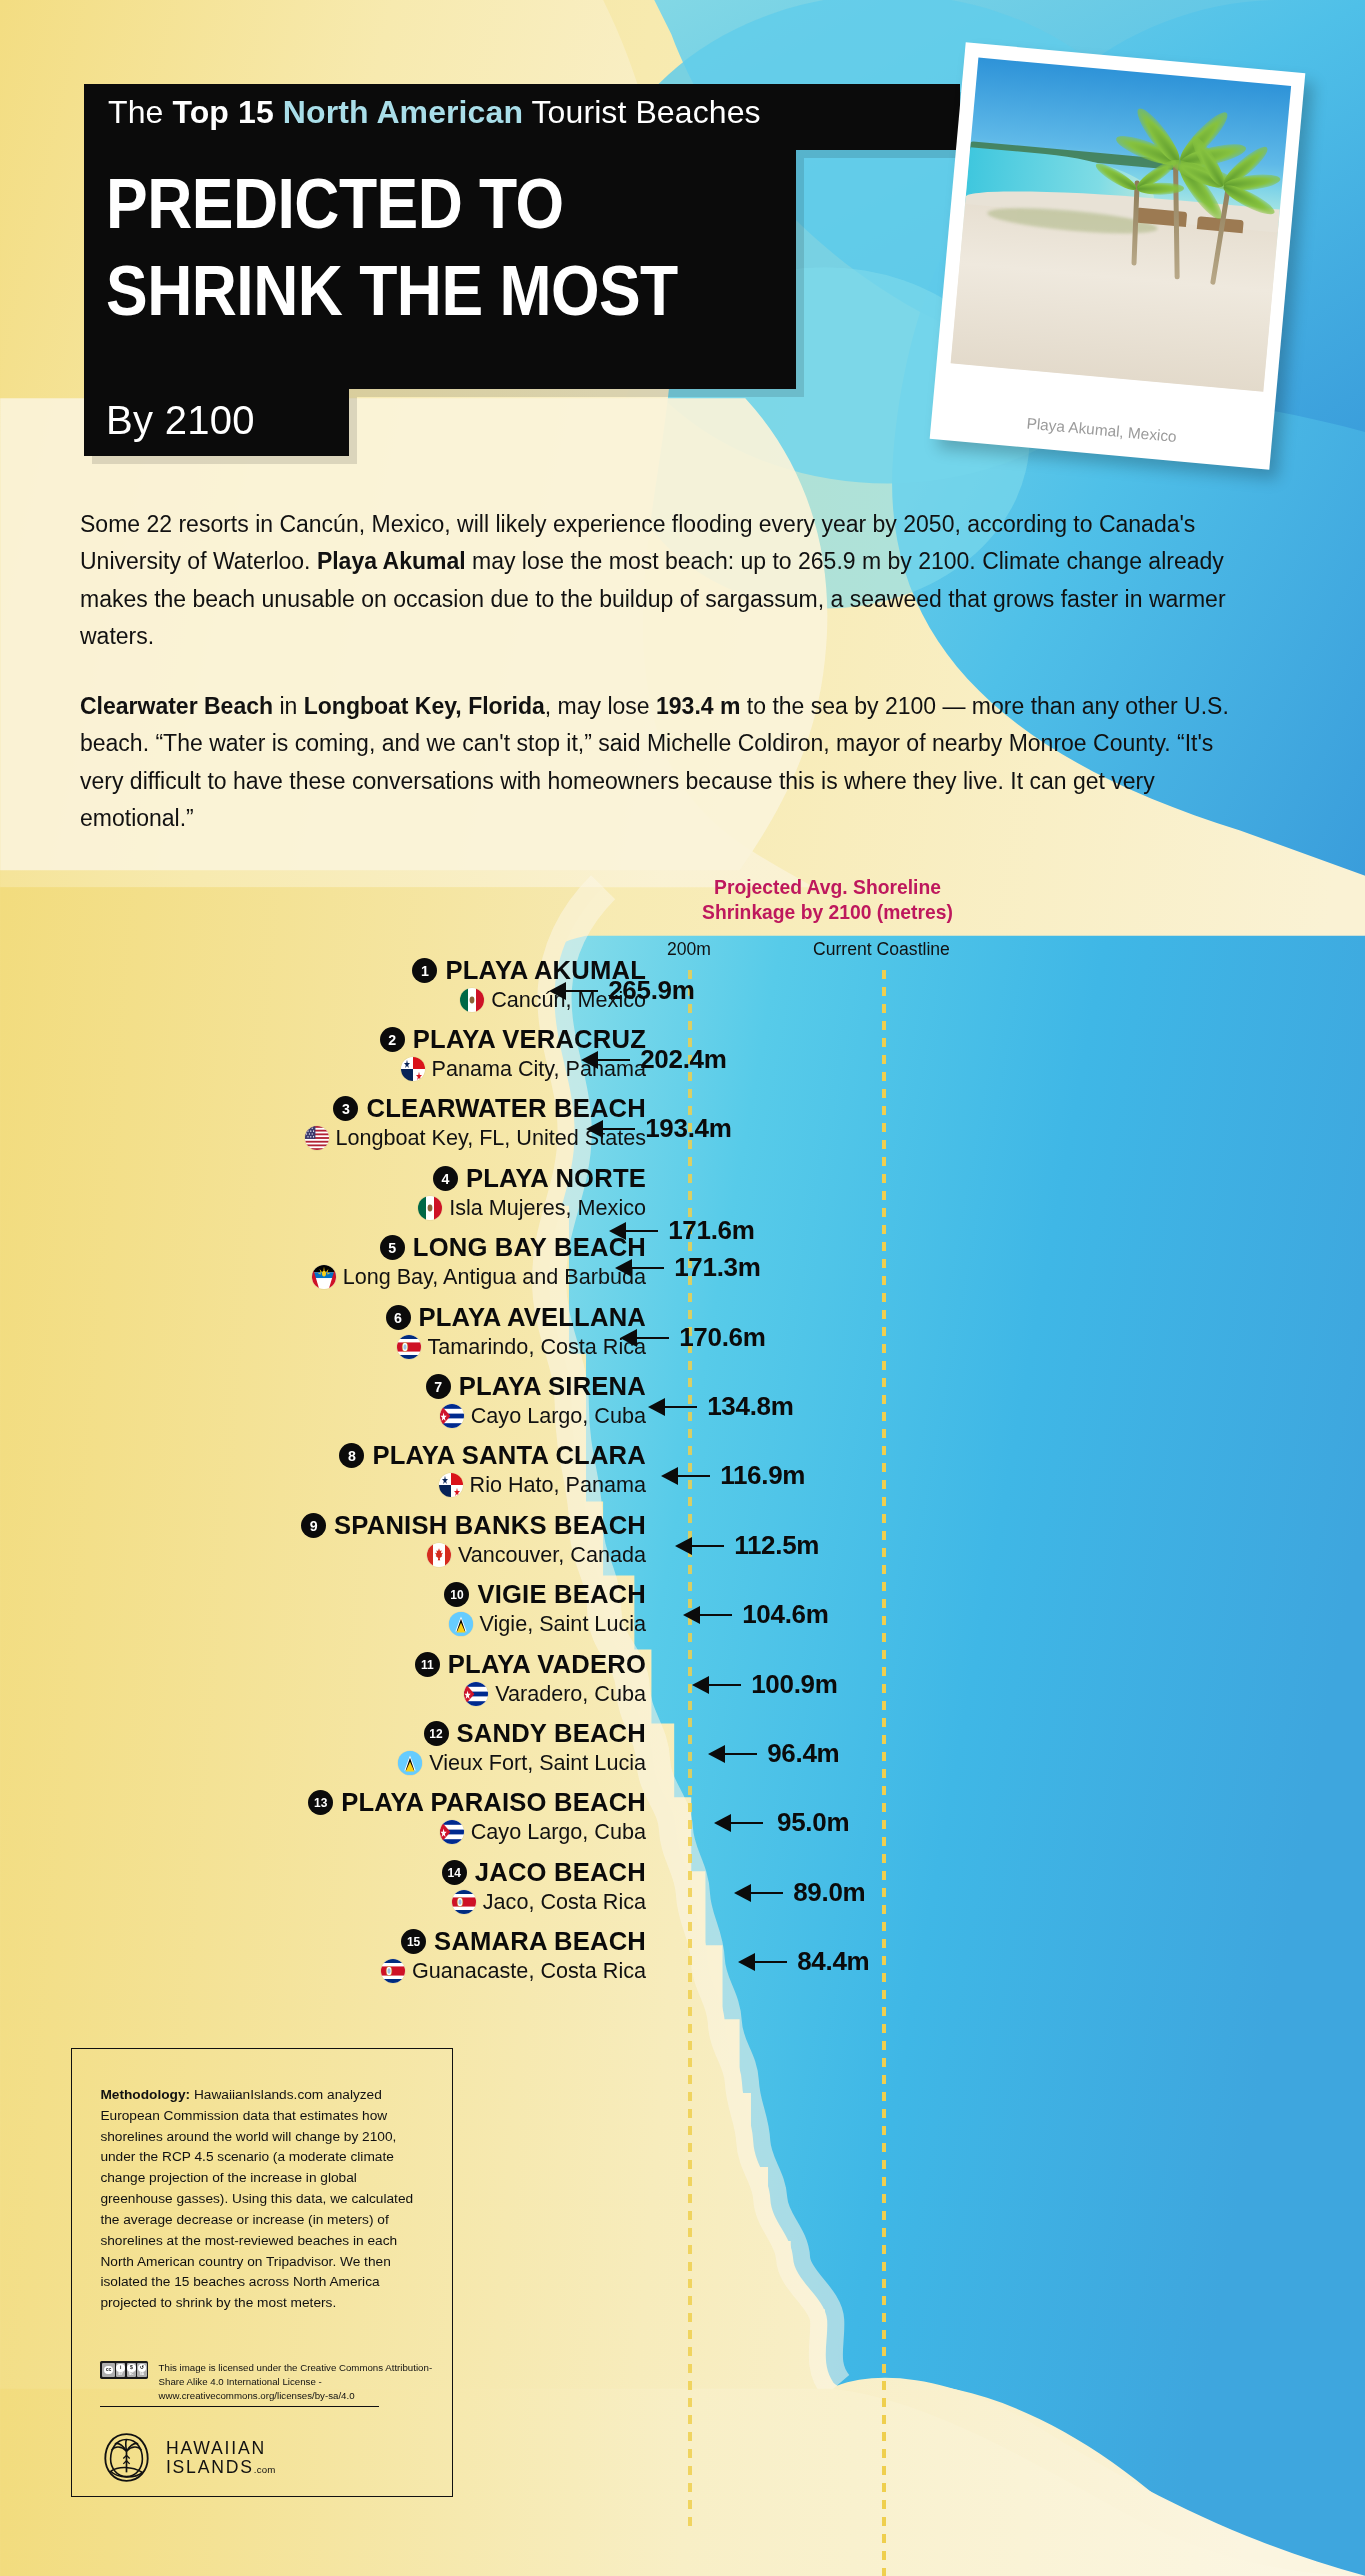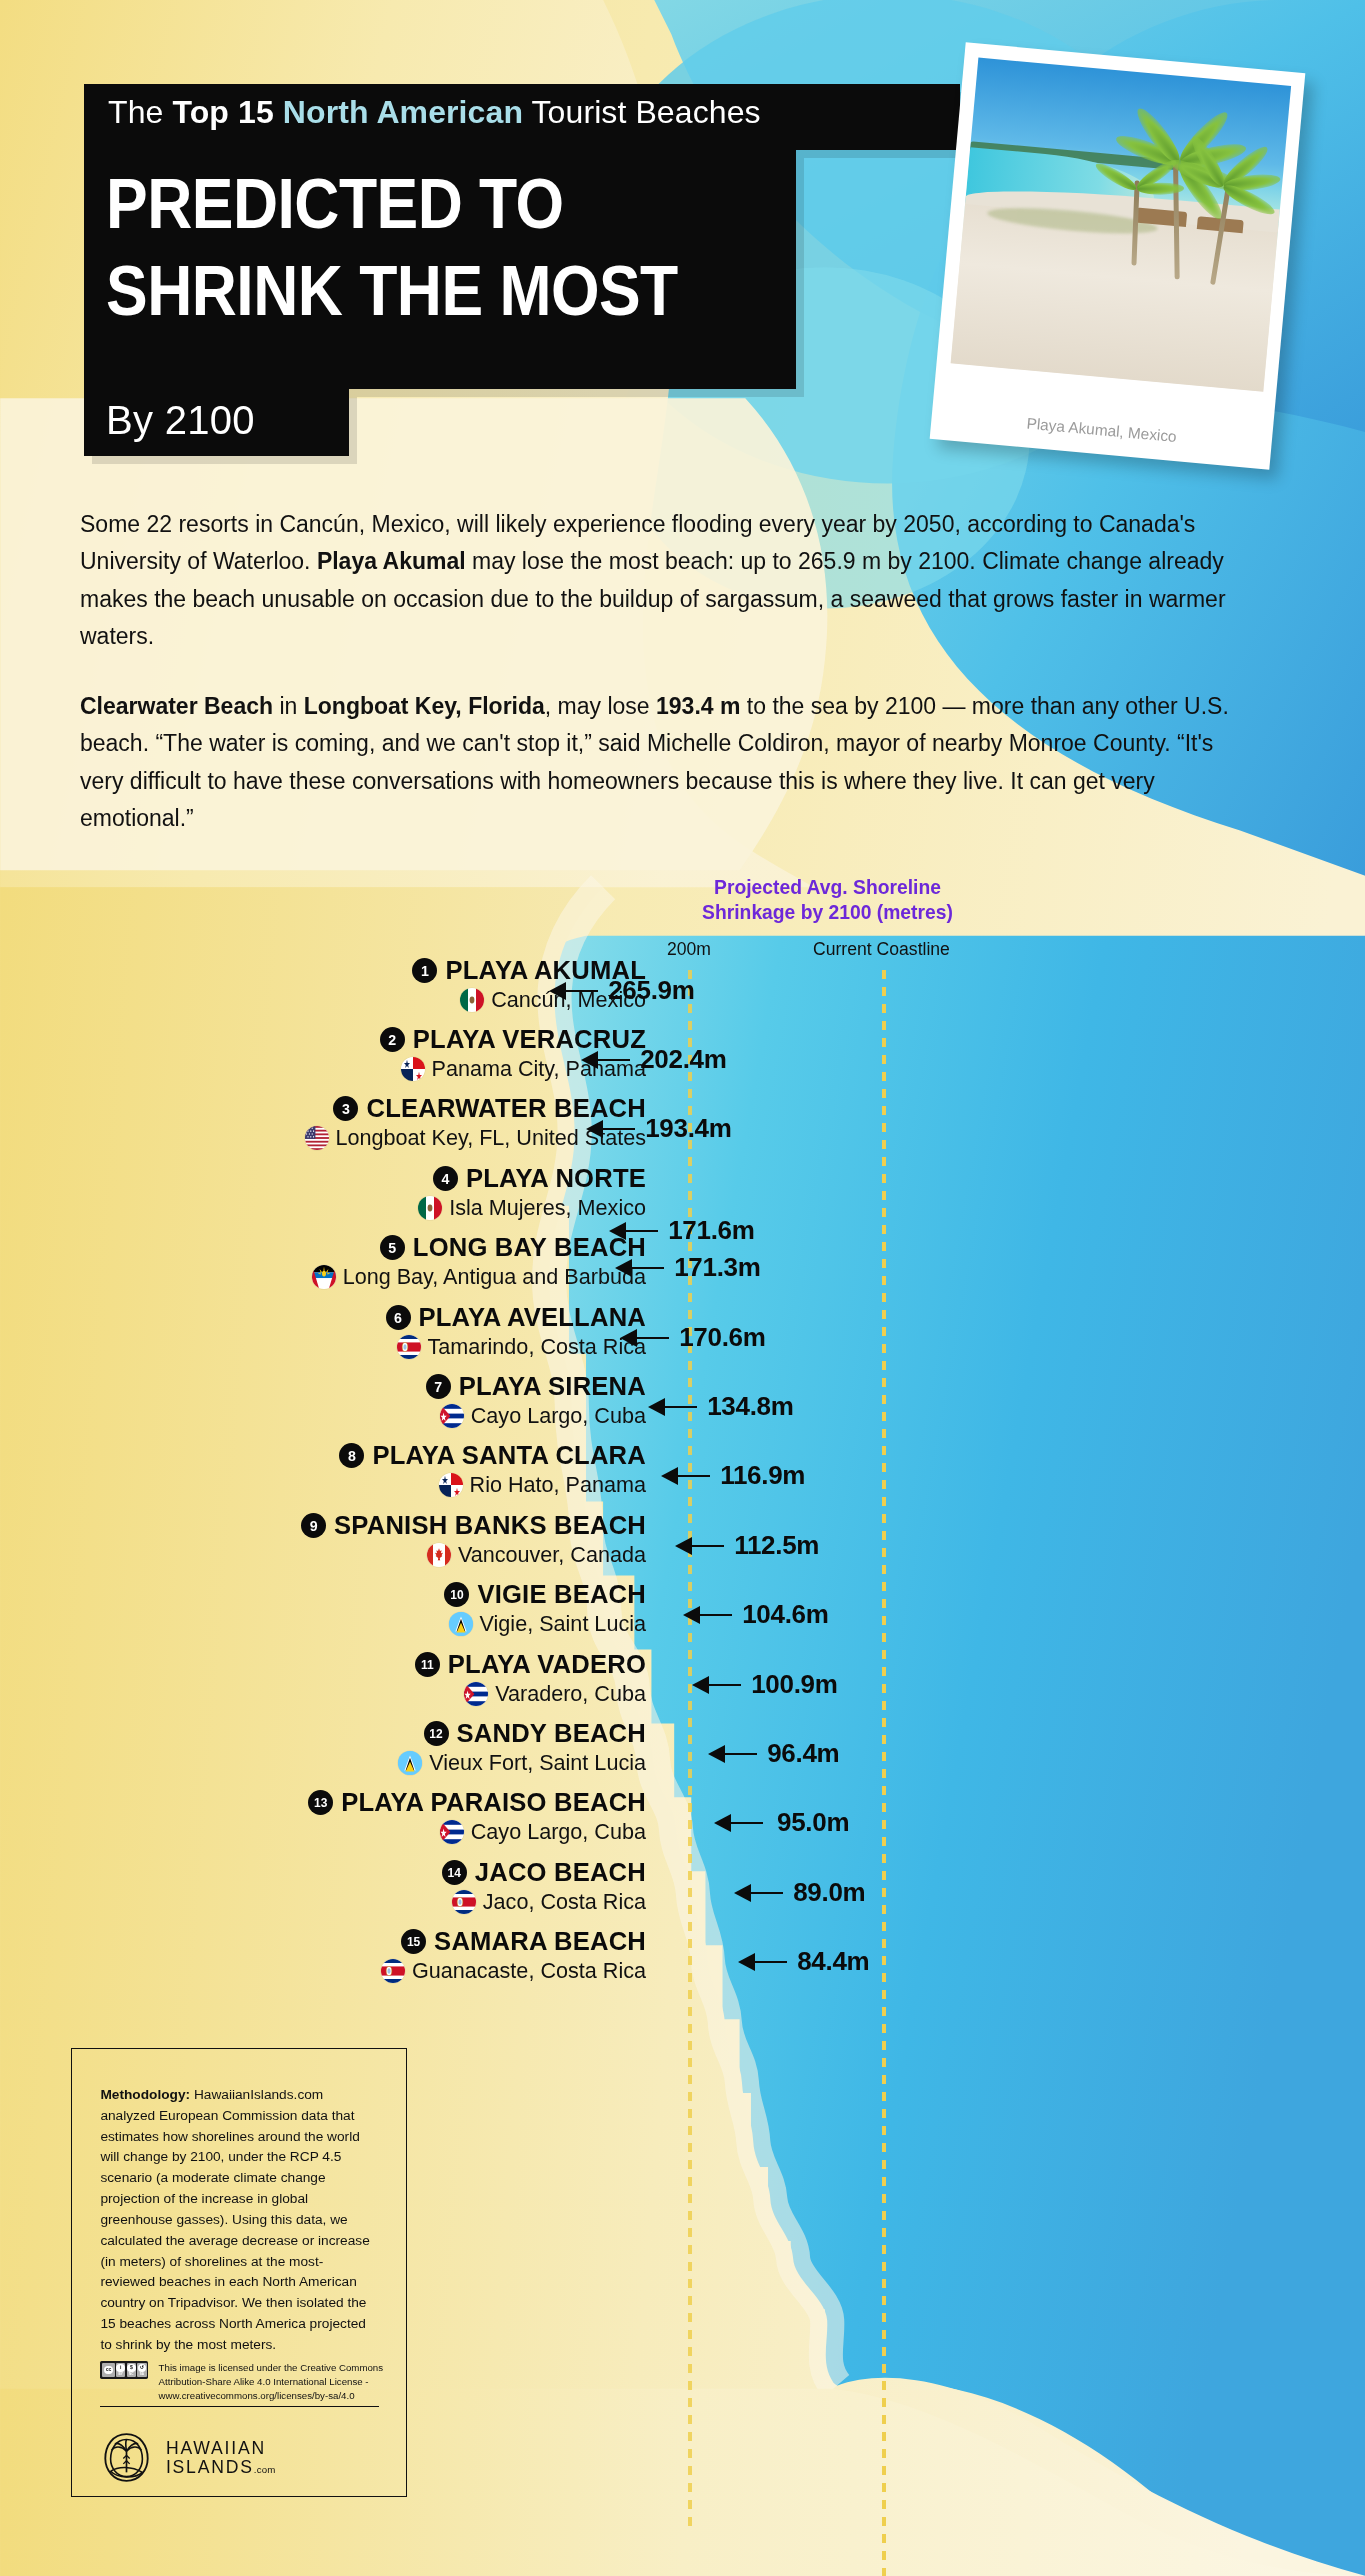--- a/index.html
+++ b/index.html
@@ -76,21 +76,21 @@
     font-size:23px;line-height:1.62;color:#111111;font-weight:400;
     font-family:"Liberation Sans Narrow","Liberation Sans",sans-serif;
   }
   #body-copy p b{font-weight:700;}
   #body-copy p.second{margin-top:33px;}
 
   
   #chart{position:absolute;left:0;top:876px;width:1366px;height:1621px;z-index:6;}
   #chart-title{
     position:absolute;left:668px;top:0;width:319px;text-align:center;
-    font-size:19.3px;font-weight:700;line-height:1.28;color:#6d28d9;
+    font-size:19.3px;font-weight:700;line-height:1.28;color:#be185d;
     font-family:"Liberation Sans Narrow","Liberation Sans",sans-serif;
   }
   .axis-label{position:absolute;font-size:17.6px;color:#111111;font-weight:400;
     font-family:"Liberation Sans Narrow","Liberation Sans",sans-serif;white-space:nowrap;}
   #axis-200m{left:667px;top:63px;}
   #axis-coastline{left:813px;top:63px;}
 
   .dotline{position:absolute;top:94px;width:4px;background-image:linear-gradient(#EFCF4E 55%, rgba(0,0,0,0) 0);background-size:4px 17px;}
   #dot-200m{left:688px;height:1558px;opacity:.85;}
   #dot-coast{left:882px;height:1632px;}
@@ -120,21 +120,21 @@
   .arrow .shaft{position:absolute;right:0;top:3.4px;width:35px;height:2.8px;background:#0B0B0B;}
   .arrow .head{position:absolute;left:0;top:0;width:0;height:0;
     border-top:9px solid transparent;border-bottom:9px solid transparent;border-right:17px solid #0B0B0B;margin-top:-4.6px;}
   .value{
     font-size:26px;font-weight:700;color:#0B0B0B;letter-spacing:-0.3px;white-space:nowrap;
     font-family:"Liberation Sans Narrow","Liberation Sans",sans-serif;
   }
 
   
   #method-box{
-    position:absolute;left:71px;top:2048px;width:336px;height:449px;
+    position:absolute;left:71px;top:2048px;width:382px;height:449px;
     border:1.7px solid #111111;background:rgba(244,224,138,0.0);z-index:7;padding:36px 28.4px 0 28.4px;
   }
   #method-text{font-size:13.7px;line-height:1.52;color:#111111;font-weight:400;}
   #method-text b{font-weight:700;}
   #cc-row{position:absolute;left:28.4px;top:312px;display:flex;gap:10.2px;align-items:flex-start;}
   #cc-badge{width:48px;height:17.6px;background:#1A1A1A;border-radius:1.7px;display:flex;align-items:center;padding:0 1.7px;gap:1.1px;flex:0 0 auto;position:relative;}
   #cc-badge .ccsec{background:#AFAFAF;border-radius:1.1px;height:14.2px;display:flex;flex-direction:column;align-items:center;justify-content:center;}
   #cc-badge .ccsec .glyph{width:8.5px;height:8.5px;border-radius:50%;background:#FFFFFF;color:#111;font-size:5.1px;display:flex;align-items:center;justify-content:center;font-weight:700;line-height:1;}
   #cc-badge .ccsec .lbl{font-size:3.1px;color:#FFFFFF;font-weight:700;letter-spacing:0.1px;}
   #cc-badge .cc-main{width:13px;}

